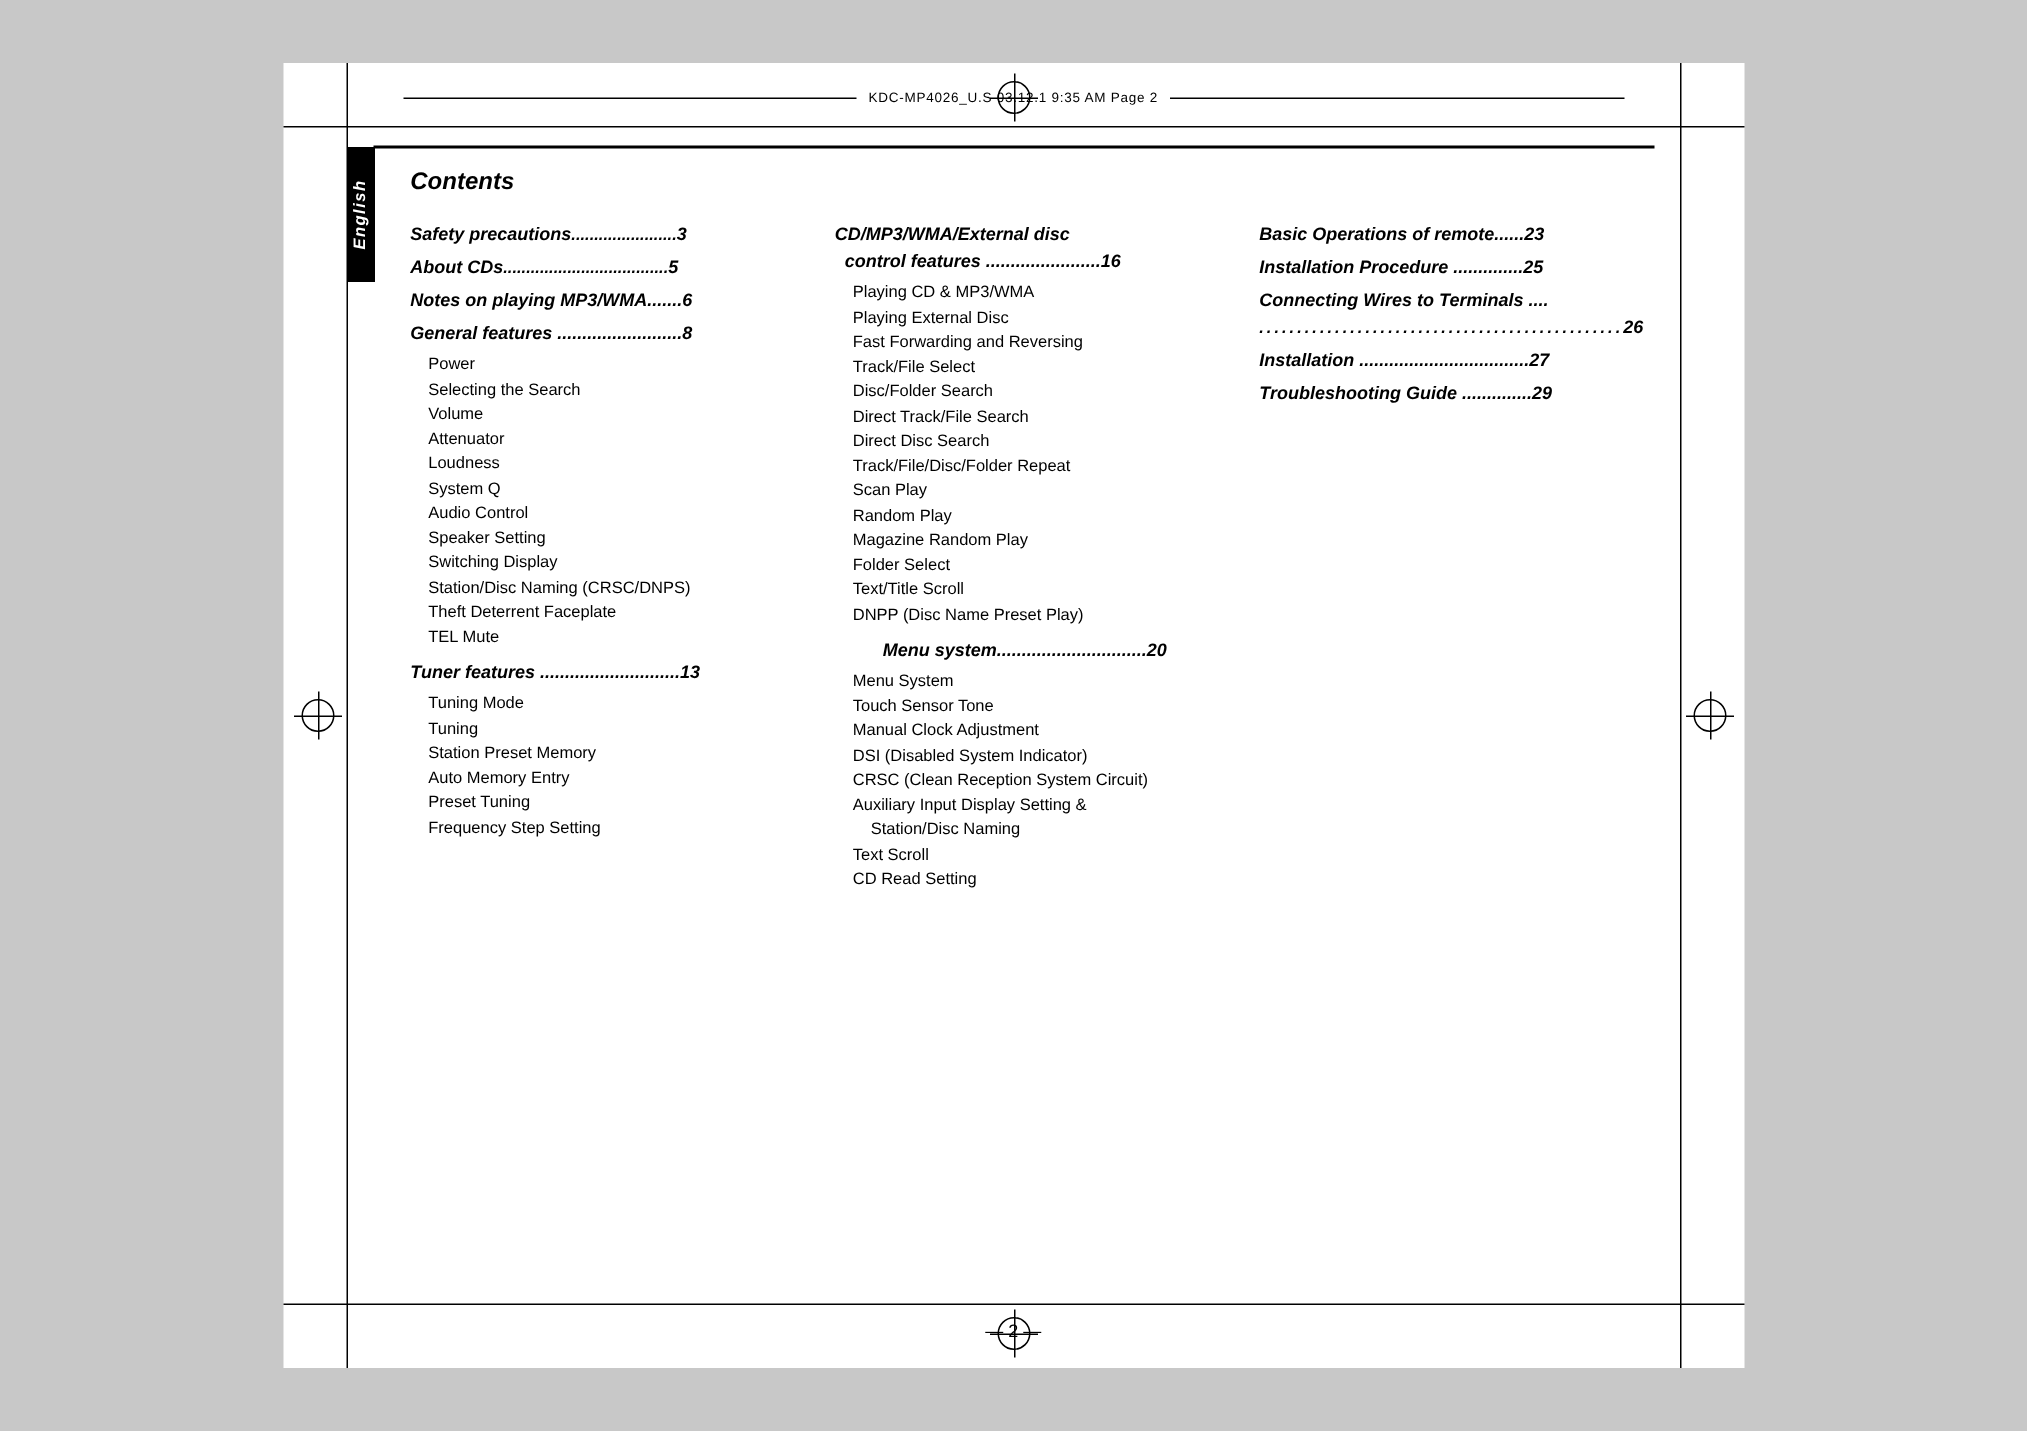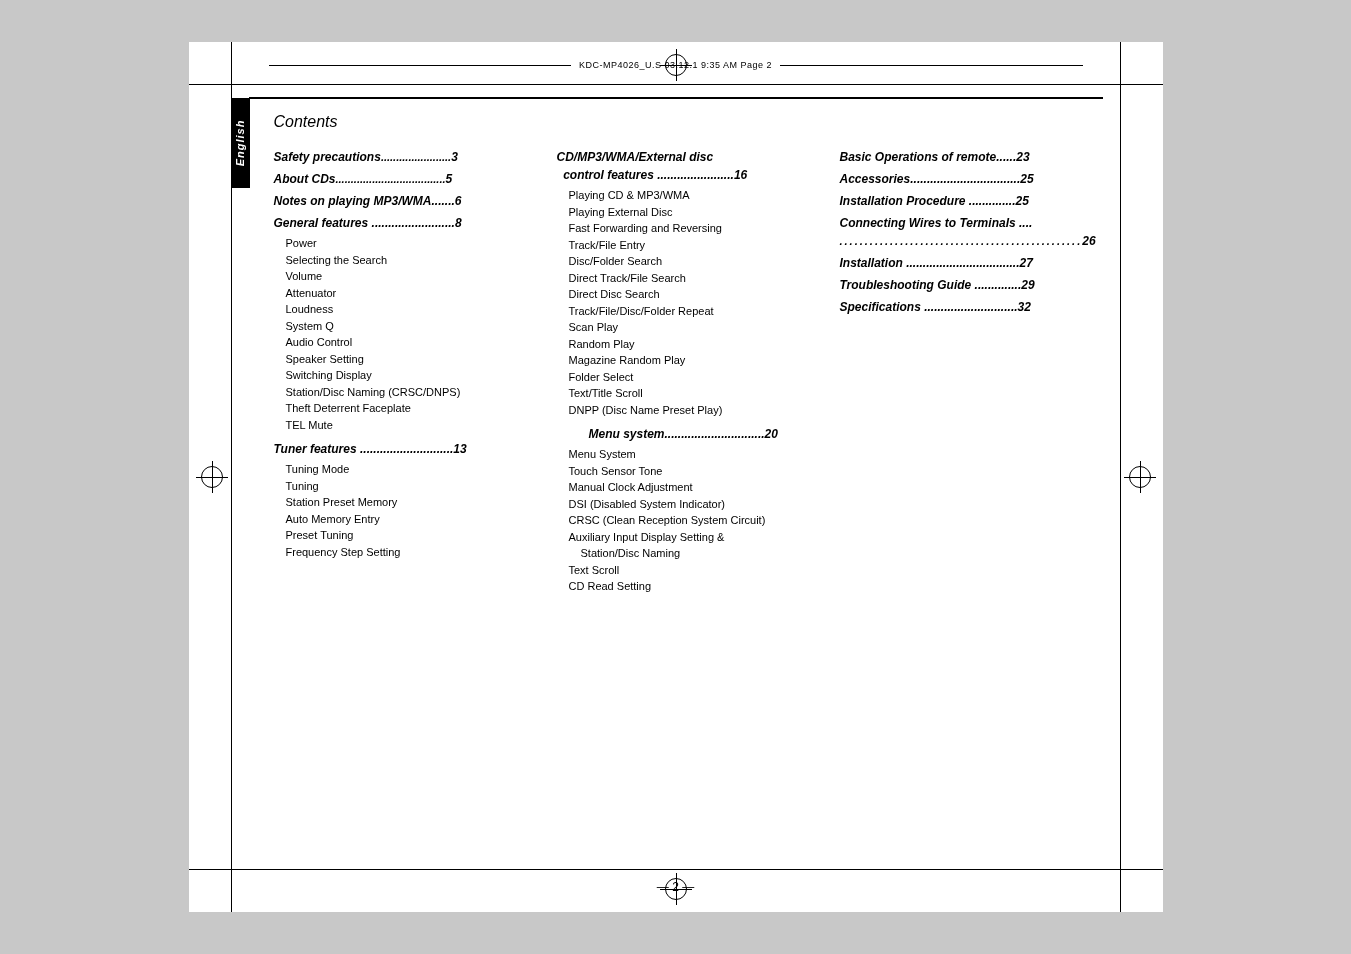--- a/index.html
+++ b/index.html
@@ -113,21 +113,21 @@
       font-weight: bold;
       transform: rotate(-90deg);
       white-space: nowrap;
       color: #fff;
       letter-spacing: 1px;
     }
     
     .page-title {
       font-size: 16px;
       font-style: italic;
-      font-weight: normal;
+      font-weight: bold;
       margin-bottom: 16px;
       padding-left: 25px;
     }
     
     .columns {
       display: flex;
       gap: 0;
       padding-left: 25px;
       padding-right: 0;
     }
@@ -276,21 +276,21 @@
         <div class="sub-item">Frequency Step Setting</div>
       </div>
 
       <div class="col">
         <div class="spacer-sm">
           <span class="section-head">CD/MP3/WMA/External disc<br>&nbsp;&nbsp;control features .......................<span class="page-num">16</span></span>
         </div>
         <div class="sub-item">Playing CD &amp; MP3/WMA</div>
         <div class="sub-item">Playing External Disc</div>
         <div class="sub-item">Fast Forwarding and Reversing</div>
-        <div class="sub-item">Track/File Entry</div>
+        <div class="sub-item">Track/File Select</div>
         <div class="sub-item">Disc/Folder Search</div>
         <div class="sub-item">Direct Track/File Search</div>
         <div class="sub-item">Direct Disc Search</div>
         <div class="sub-item">Track/File/Disc/Folder Repeat</div>
         <div class="sub-item">Scan Play</div>
         <div class="sub-item">Random Play</div>
         <div class="sub-item">Magazine Random Play</div>
         <div class="sub-item">Folder Select</div>
         <div class="sub-item">Text/Title Scroll</div>
         <div class="sub-item">DNPP (Disc Name Preset Play)</div>
@@ -306,37 +306,31 @@
         <div class="sub-item" style="padding-left:24px;">Station/Disc Naming</div>
         <div class="sub-item">Text Scroll</div>
         <div class="sub-item">CD Read Setting</div>
       </div>
 
       <div class="col">
         <div class="spacer-sm">
           <span class="section-head">Basic Operations of remote......<span class="page-num">23</span></span>
         </div>
         <div class="spacer-sm" style="margin-top:4px;">
-          <span class="section-head">Accessories.................................<span class="page-num">25</span></span>
-        </div>
-        <div class="spacer-sm" style="margin-top:4px;">
           <span class="section-head">Installation Procedure ..............<span class="page-num">25</span></span>
         </div>
         <div class="spacer-sm" style="margin-top:4px;">
           <span class="section-head">Connecting Wires to Terminals ....<br><span style="font-size:11px; font-weight:bold; font-style:italic; letter-spacing:2px;">................................................</span><span class="page-num">26</span></span>
         </div>
         <div class="spacer-sm" style="margin-top:0;">
           <span class="section-head">Installation ..................................<span class="page-num">27</span></span>
         </div>
         <div class="spacer-sm" style="margin-top:4px;">
           <span class="section-head">Troubleshooting Guide ..............<span class="page-num">29</span></span>
         </div>
-        <div class="spacer-sm" style="margin-top:4px;">
-          <span class="section-head">Specifications ............................<span class="page-num">32</span></span>
-        </div>
       </div>
 
     </div>
   </div>
 
   <div class="bottom-page">— 2 —</div>
 
 </div>
 
 </body></html>

